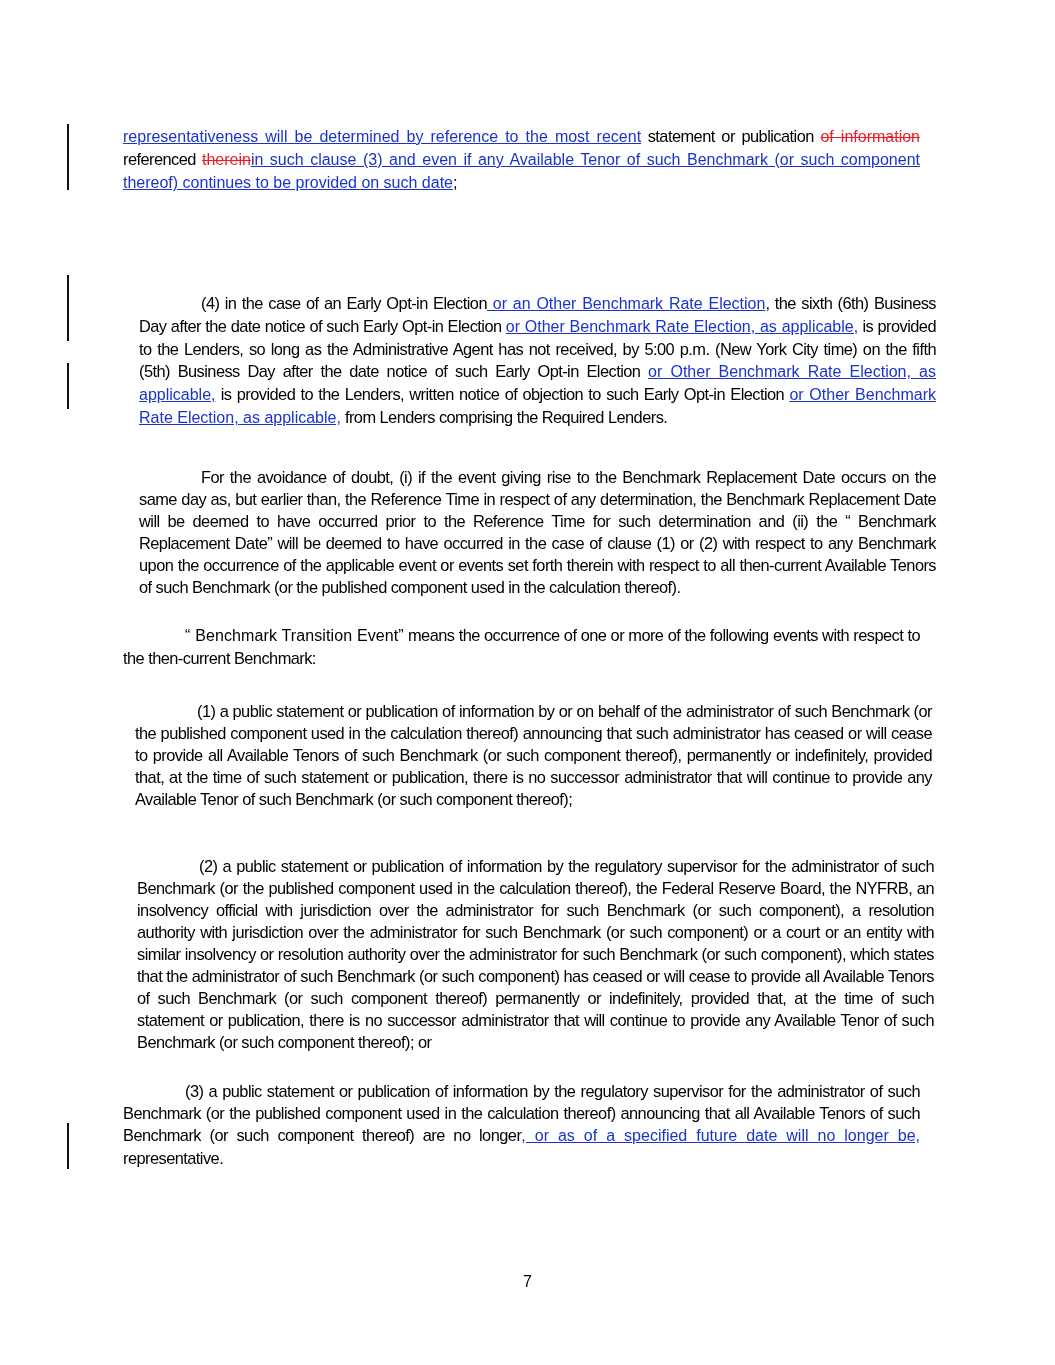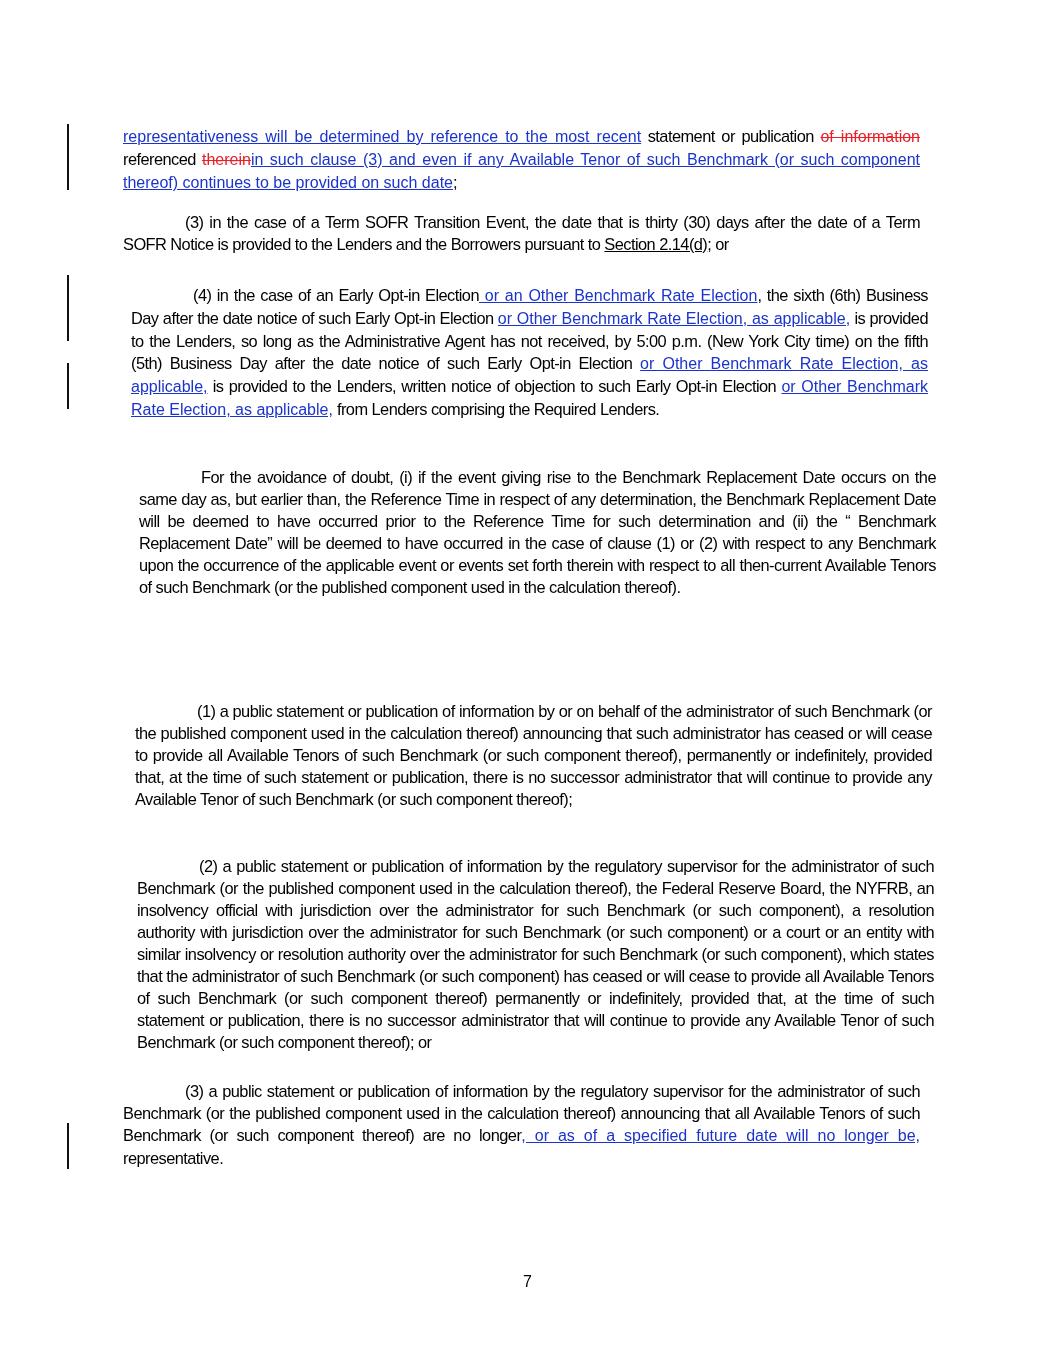--- a/index.html
+++ b/index.html
@@ -81,32 +81,32 @@
 
   <div class="change-bar" style="top:124px; height:66px;"></div>
   <div class="change-bar" style="top:275px; height:66px;"></div>
   <div class="change-bar" style="top:363px; height:46px;"></div>
   <div class="change-bar" style="top:1123px; height:46px;"></div>
 
   <p class="para" style="top:125px; margin:0;">
     <span class="ins">representativeness will be determined by reference to the most recent</span><span> statement or publication </span><span class="del">of information </span><span>referenced </span><span class="del">therein</span><span class="ins">in such clause (3) and even if any Available Tenor of such Benchmark (or such component thereof) continues to be provided on such date</span><span>;</span>
   </p>
 
-  <p class="para indent" style="top:211px; margin:0;">
-    <span>(3) in the case of a Term SOFR Transition Event, the date that is thirty (30) days after the date of a Term SOFR Notice is provided to the Lenders and the Borrowers pursuant to </span><span class="uline">Section 2.14(d)</span><span>; or</span>
-  </p>
 
-  <p class="para indent" style="top:276px; margin:8px;">
+  <p class="para indent" style="top:276px; margin:16px;">
     <span>(4) in the case of an Early Opt-in Election</span><span class="ins"> or an Other Benchmark Rate Election</span><span>, the sixth (6th) Business Day after the date notice of such Early Opt-in Election </span><span class="ins">or Other Benchmark Rate Election, as applicable,</span><span> is provided to the Lenders, so long as the Administrative Agent has not received, by 5:00 p.m. (New York City time) on the fifth (5th) Business Day after the date notice of such Early Opt-in Election </span><span class="ins">or Other Benchmark Rate Election, as applicable,</span><span> is provided to the Lenders, written notice of objection to such Early Opt-in Election </span><span class="ins">or Other Benchmark Rate Election, as applicable,</span><span> from Lenders comprising the Required Lenders.</span>
   </p>
 
   <p class="para indent" style="top:450px; margin:16px;">
     <span>For the avoidance of doubt, (i) if the event giving rise to the Benchmark Replacement Date occurs on the same day as, but earlier than, the Reference Time in respect of any determination, the Benchmark Replacement Date will be deemed to have occurred prior to the Reference Time for such determination and (ii) the “ Benchmark Replacement Date” will be deemed to have occurred in the case of clause (1) or (2) with respect to any Benchmark upon the occurrence of the applicable event or events set forth therein with respect to all then-current Available Tenors of such Benchmark (or the published component used in the calculation thereof).</span>
   </p>
 
+  <p class="para indent" style="top:624px; margin:0;">
+    <span class="defterm">“ Benchmark Transition Event”</span><span> means the occurrence of one or more of the following events with respect to the then-current Benchmark:</span>
+  </p>
 
   <p class="para indent" style="top:688px; margin:12px;">
     <span>(1) a public statement or publication of information by or on behalf of the administrator of such Benchmark (or the published component used in the calculation thereof) announcing that such administrator has ceased or will cease to provide all Available Tenors of such Benchmark (or such component thereof), permanently or indefinitely, provided that, at the time of such statement or publication, there is no successor administrator that will continue to provide any Available Tenor of such Benchmark (or such component thereof);</span>
   </p>
 
   <p class="para indent" style="top:841px; margin:14px;">
     <span> (2) a public statement or publication of information by the regulatory supervisor for the administrator of such Benchmark (or the published component used in the calculation thereof), the Federal Reserve Board, the NYFRB, an insolvency official with jurisdiction over the administrator for such Benchmark (or such component), a resolution authority with jurisdiction over the administrator for such Benchmark (or such component) or a court or an entity with similar insolvency or resolution authority over the administrator for such Benchmark (or such component), which states that the administrator of such Benchmark (or such component) has ceased or will cease to provide all Available Tenors of such Benchmark (or such component thereof) permanently or indefinitely, provided that, at the time of such statement or publication, there is no successor administrator that will continue to provide any Available Tenor of such Benchmark (or such component thereof); or</span>
   </p>
 
   <p class="para indent" style="top:1080px; margin:0;">

